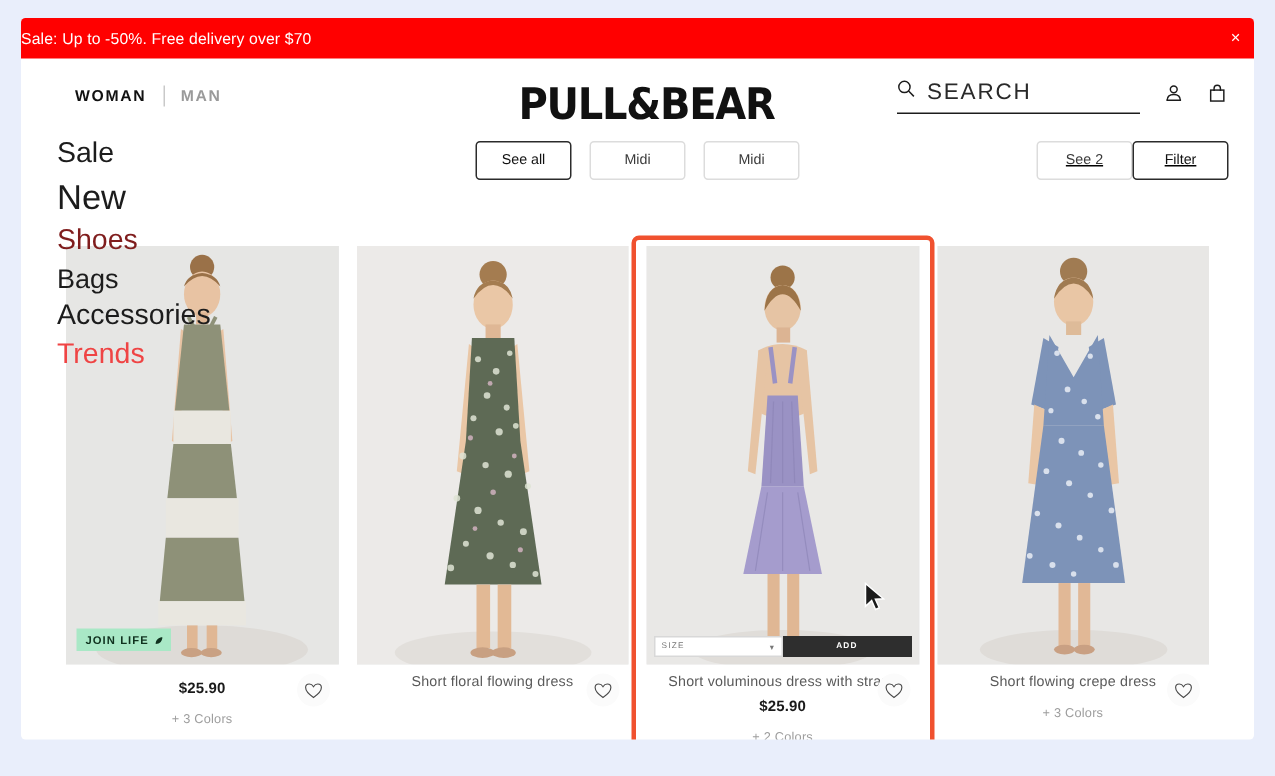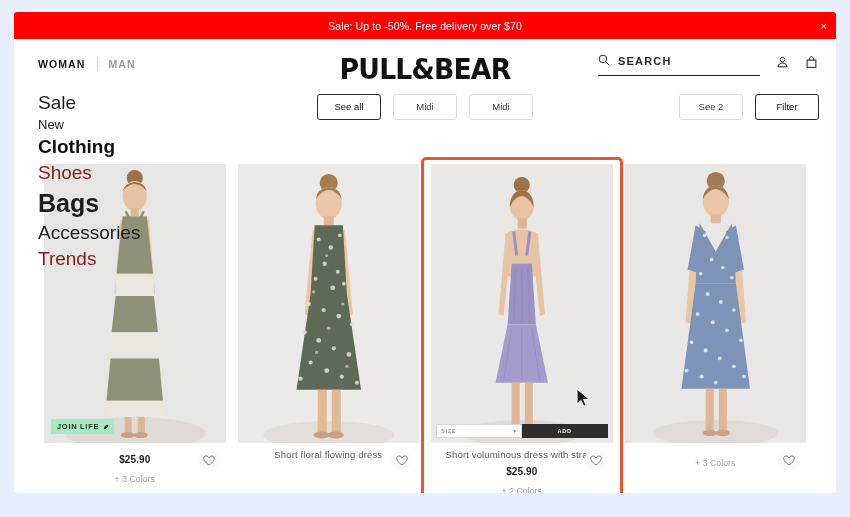--- a/index.html
+++ b/index.html
@@ -28,21 +28,21 @@
     overflow: hidden;
   }
 
   
   .promo {
     position: relative;
     height: 27px;
     background: #ff0000;
     display: flex;
     align-items: center;
-    justify-content: center;
+    justify-content: flex-start;
   }
   .promo-text {
     color: #ffffff;
     font-size: 10.5px;
     letter-spacing: 0.1px;
     font-weight: 400;
   }
   .promo-close {
     position: absolute;
     right: 9px;
@@ -52,20 +52,21 @@
     font-size: 11px;
     line-height: 1;
     cursor: pointer;
     font-family: "Liberation Sans", sans-serif;
   }
 
   
   .header {
     position: relative;
     height: 47px;
+    margin-left: 12px;
   }
   .gender-nav {
     position: absolute;
     left: 24px;
     top: 18px;
     display: flex;
     align-items: center;
     gap: 0px;
   }
   .gender-item {
@@ -104,24 +105,24 @@
   .search-box {
     display: flex;
     align-items: center;
     gap: 8px;
     width: 162px;
     border-bottom: 1px solid #1c1c1c;
     padding-bottom: 5px;
     cursor: text;
   }
   .search-label {
-    font-size: 11px;
+    font-size: 15px;
     letter-spacing: 1.2px;
     color: #2a2a2a;
-    font-weight: 700;
+    font-weight: 400;
   }
   .icon-btn {
     margin-left: 16px;
     cursor: pointer;
     display: flex;
     align-items: center;
     padding-bottom: 4px;
   }
 
   
@@ -135,21 +136,21 @@
     top: 8px;
     display: flex;
     justify-content: center;
     gap: 12px;
   }
   .filter-right {
     position: absolute;
     right: 17px;
     top: 8px;
     display: flex;
-    gap: 12px;
+    text-decoration: underline;
   }
   .chip {
     min-width: 34px;
     padding: 7px 14px;
     border: 1px solid #dcdcdc;
     border-radius: 3px;
     background: #ffffff;
     font-size: 9.5px;
     color: #3a3a3a;
     text-align: center;
@@ -575,39 +576,39 @@
                 <circle cx="118" cy="212" r="1.9"></circle>
             </g>
 
             <rect x="80" y="224" width="8" height="42" fill="#e1b896"></rect>
             <rect x="93" y="224" width="8" height="42" fill="#e1b896"></rect>
             <ellipse cx="84" cy="268" rx="7" ry="3.2" fill="#c9a083"></ellipse>
             <ellipse cx="97" cy="268" rx="7" ry="3.2" fill="#c9a083"></ellipse>
           </svg>
         </div>
         <div class="card-info">
+          <div class="card-title">Short flowing crepe dress</div>
           <div class="card-colors">+ 3 Colors</div>
           <div class="heart">
             <svg width="12" height="11" viewBox="0 0 16 14" fill="none">
               <path d="M8 13 C2 9 1 6 1 4.2 C1 2.3 2.4 1 4.2 1 C5.7 1 7.2 2 8 3.4 C8.8 2 10.3 1 11.8 1 C13.6 1 15 2.3 15 4.2 C15 6 14 9 8 13Z" stroke="#4a4a4a" stroke-width="1" fill="none"></path>
             </svg>
           </div>
         </div>
       </div>
 
     </div>
 
     <div style="position:absolute;left:24px;top:78px;z-index:20;">
       <div style="font-size:19px;color:#1c1c1c;line-height:1.37;font-weight:400;">Sale</div>
-      <div style="font-size:13px;color:#1c1c1c;line-height:1.37;font-weight:400;">New</div>
-      <div style="font-size:19px;color:#111111;line-height:1.37;font-weight:700;">Clothing</div>
+      <div style="font-size:23px;color:#1c1c1c;line-height:1.37;font-weight:400;">New</div>
       <div style="font-size:19px;color:#7f1d1d;line-height:1.37;font-weight:400;">Shoes</div>
-      <div style="font-size:25px;color:#1c1c1c;line-height:1.37;font-weight:700;">Bags</div>
+      <div style="font-size:18px;color:#1c1c1c;line-height:1.37;font-weight:400;">Bags</div>
       <div style="font-size:19px;color:#1c1c1c;line-height:1.37;font-weight:400;">Accessories</div>
-      <div style="font-size:19px;color:#7f1d1d;line-height:1.37;font-weight:400;">Trends</div>
+      <div style="font-size:19px;color:#ef4444;line-height:1.37;font-weight:400;">Trends</div>
     </div>
 
   </div>
 
   <svg class="cursor" viewBox="0 0 16 20">
     <path d="M1 1 L1 16.2 L5.1 12.4 L7.7 18.3 L10.2 17.2 L7.6 11.5 L13 11.2 Z" fill="#1b1b1b" stroke="#ffffff" stroke-width="1"></path>
   </svg>
 </div>
 
 </body></html>

